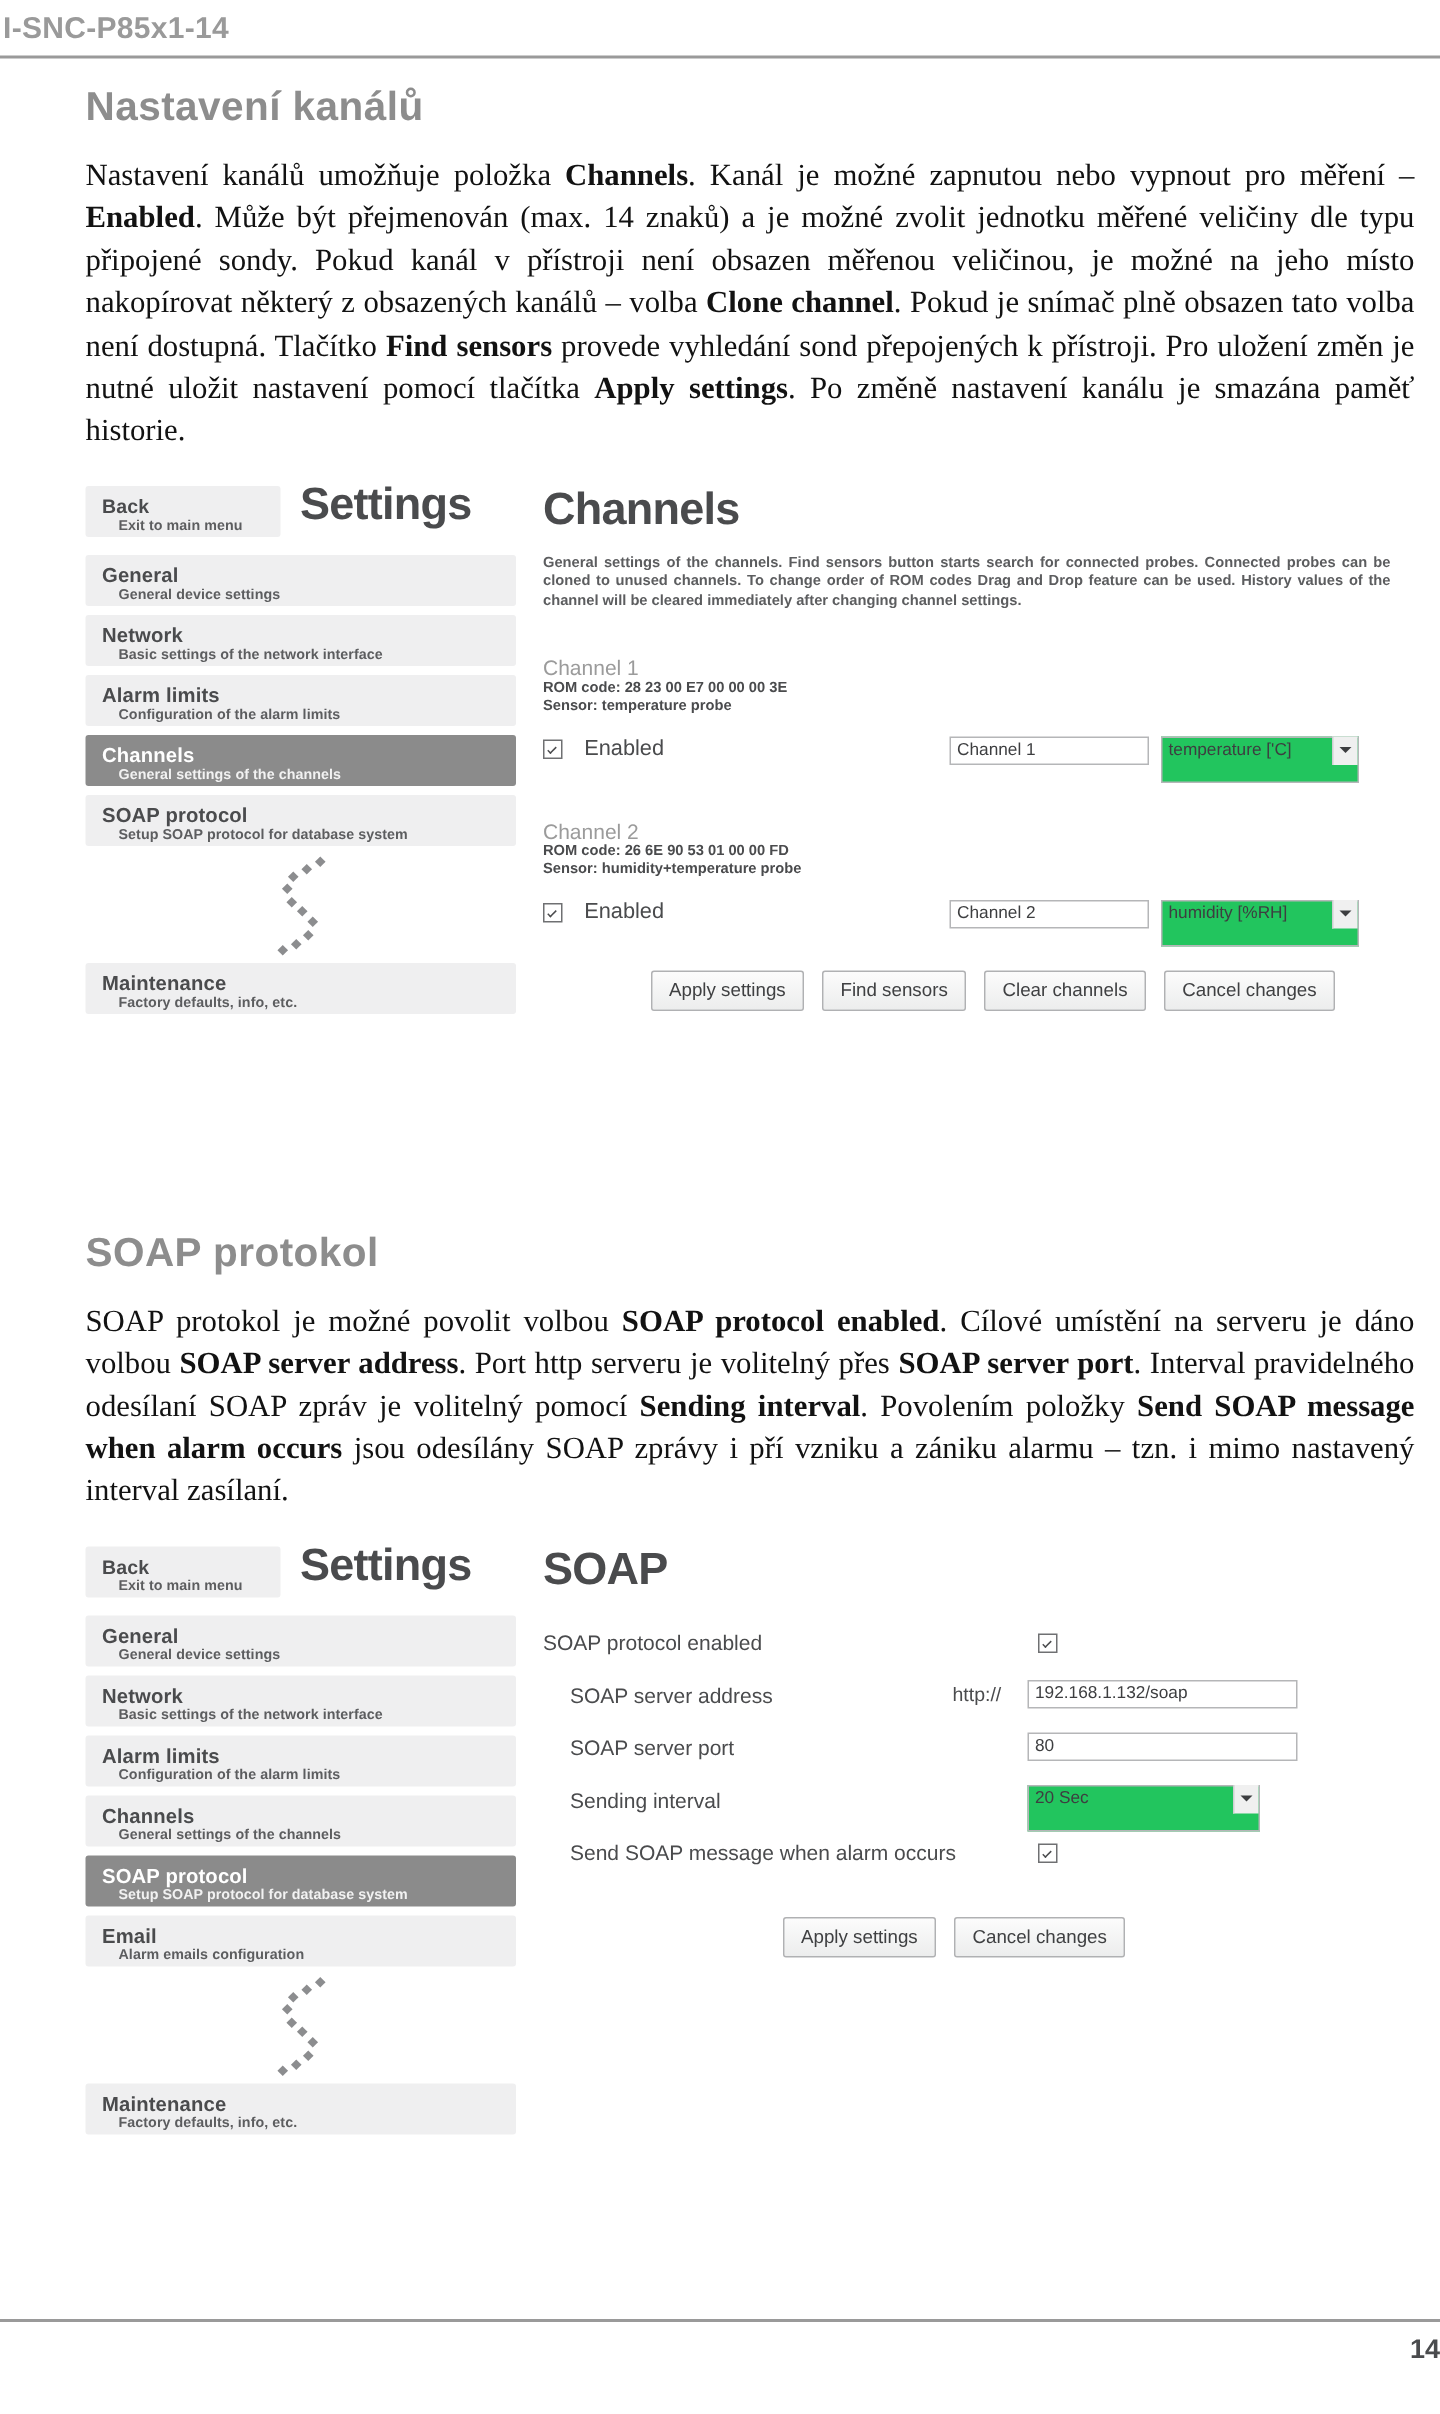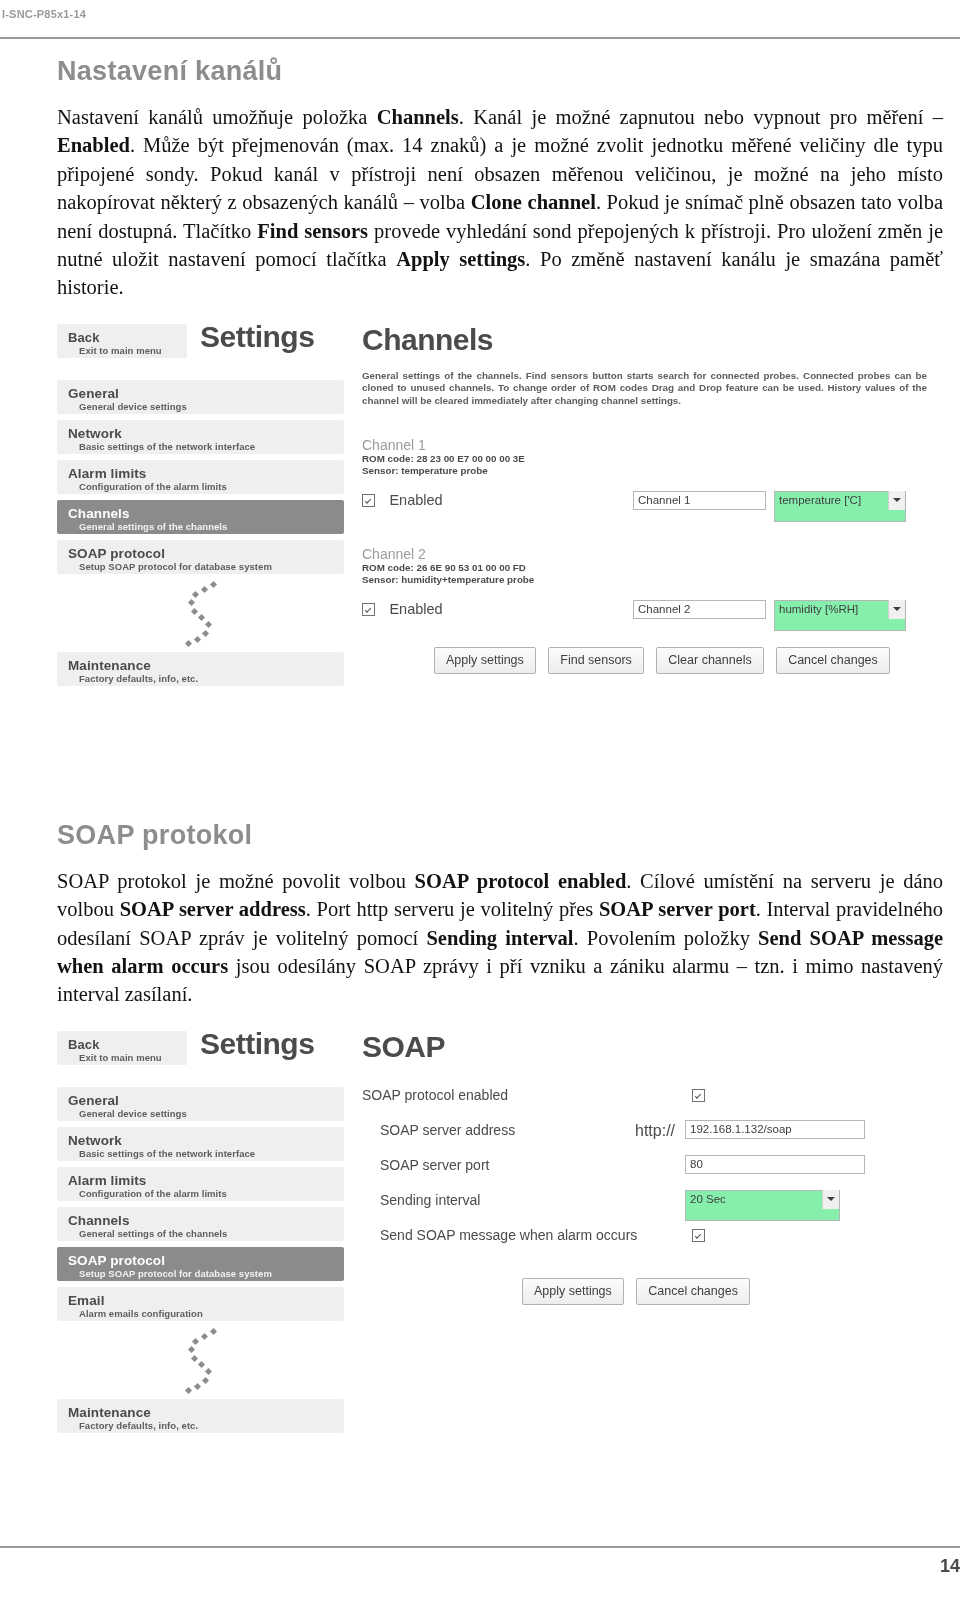--- a/index.html
+++ b/index.html
@@ -23,21 +23,21 @@
     left: 0;
     width: 960px;
     height: 34px;
   }
   .header-code {
     position: absolute;
     left: 2px;
     top: 2px;
     font-family: "Liberation Sans", sans-serif;
     font-weight: bold;
-    font-size: 11px;
+    font-size: 20px;
     color: #9a9a9a;
     letter-spacing: 0.2px;
   }
   .header-rule {
     position: absolute;
     left: 0;
     top: 31px;
     width: 960px;
     height: 2px;
     background: #9a9a9a;
@@ -90,21 +90,21 @@
     background: #efeff0;
     border-radius: 2px;
     padding: 7px 0 8px 11px;
     margin-bottom: 6px;
     height: 34px;
     box-sizing: border-box;
     overflow: hidden;
   }
   .ui-row.back {
     width: 130px;
-    margin-bottom: 22px;
+    margin-bottom: 12px;
   }
   .ui-row.selected {
     background: #8b8b8b;
   }
   .ui-row .rtitle {
     font-size: 13.5px;
     font-weight: bold;
     color: #4a4b4d;
     line-height: 14px;
     letter-spacing: 0.1px;
@@ -212,21 +212,21 @@
     border: 1px solid #b5b6b8;
     height: 19px;
     box-sizing: border-box;
     font-size: 11.5px;
     color: #3d3e40;
     padding: 2px 0 0 4px;
   }
   .chan-input { left: 271px; top: 1px; width: 133px; }
   .selbox {
     position: absolute;
-    background: #86efac;
+    background: #22c55e;
     border: 1px solid #b5b6b8;
     height: 31px;
     box-sizing: border-box;
     font-size: 11.5px;
     color: #3d3e40;
     padding: 2px 0 15px 4px;
   }
   .chan-select { left: 412px; top: 1px; width: 132px; }
   .selbox .arrow {
     position: absolute;
@@ -275,21 +275,21 @@
   .soap-line .lbl { position: absolute; left: 0; top: 2px; }
   .soap-line .lbl.indent { left: 18px; }
   .soap-line .ctl-cb { position: absolute; left: 330px; top: 4px; }
   .soap-proto-field { left: 323px; top: 0px; width: 180px; }
   .soap-port-field { left: 323px; top: 0px; width: 180px; }
   .soap-interval-select { left: 323px; top: 0px; width: 155px; }
   .http-prefix {
     position: absolute;
     left: 273px;
     top: 2px;
-    font-size: 16px;
+    font-size: 13px;
     color: #4a4b4d;
   }
   .soap-btn-row { margin-top: 18px; margin-left: 160px; }
 
   
   .footer-rule {
     position: absolute;
     left: 0;
     top: 1546px;
     width: 960px;

